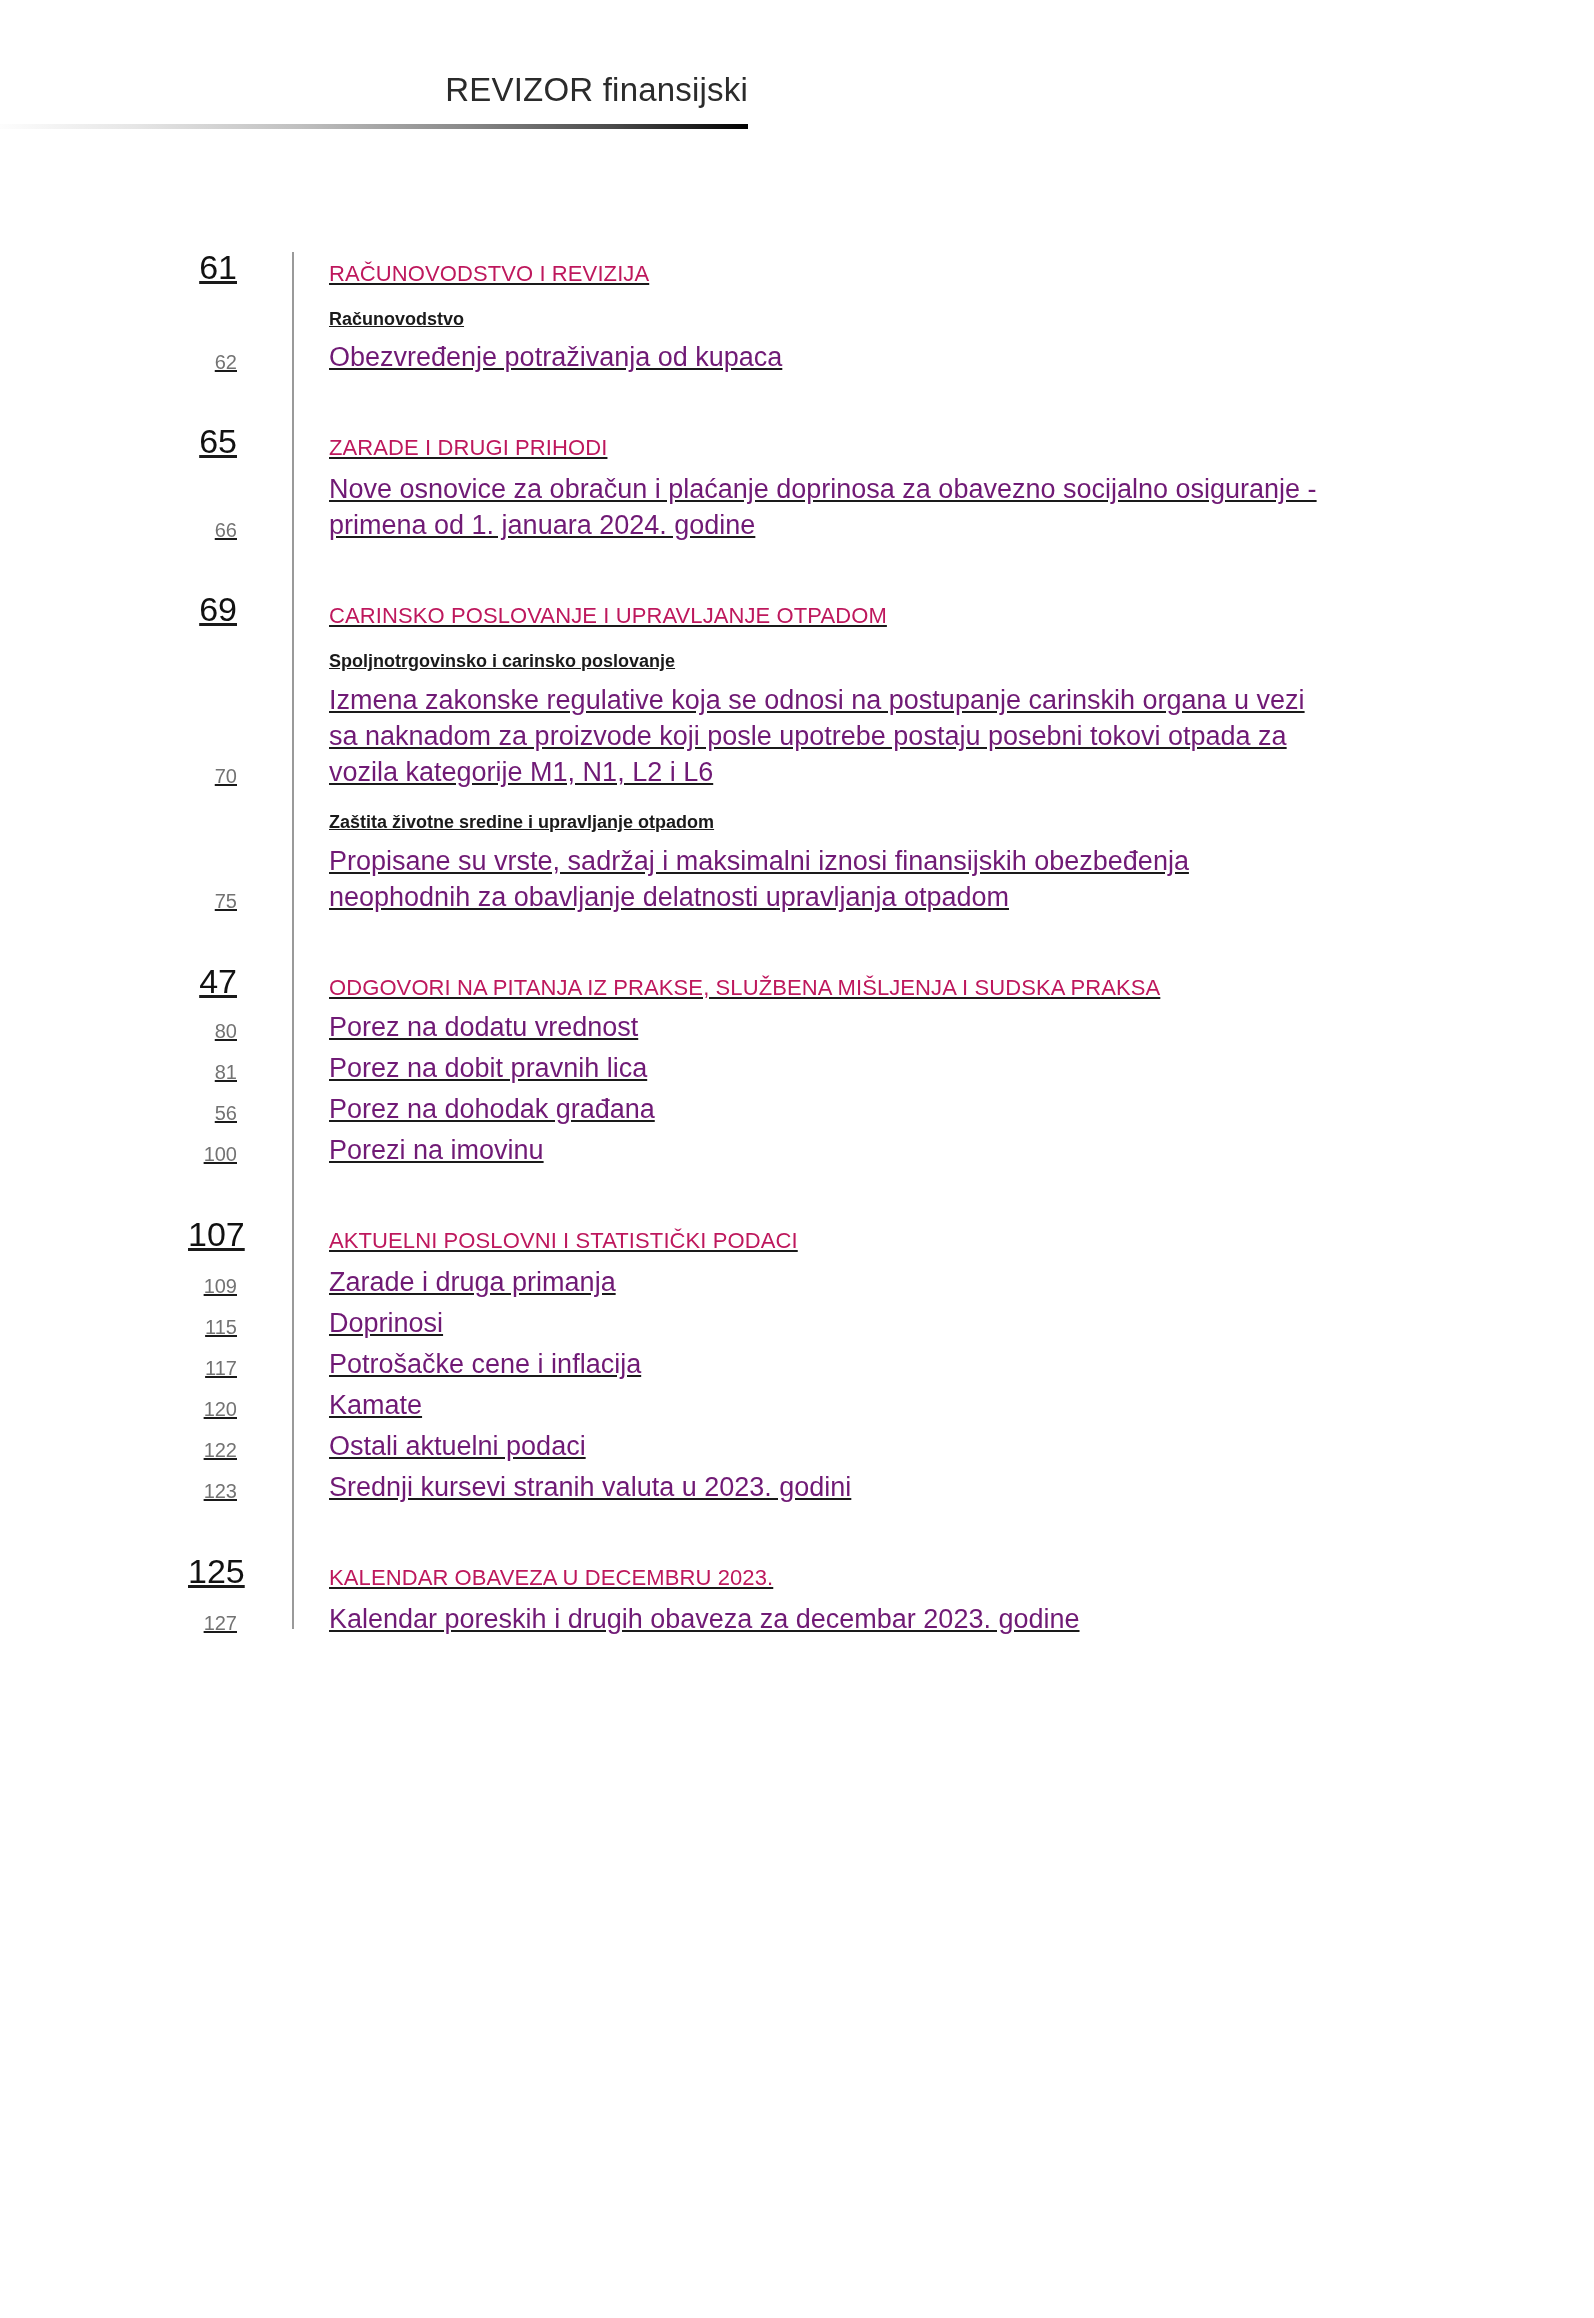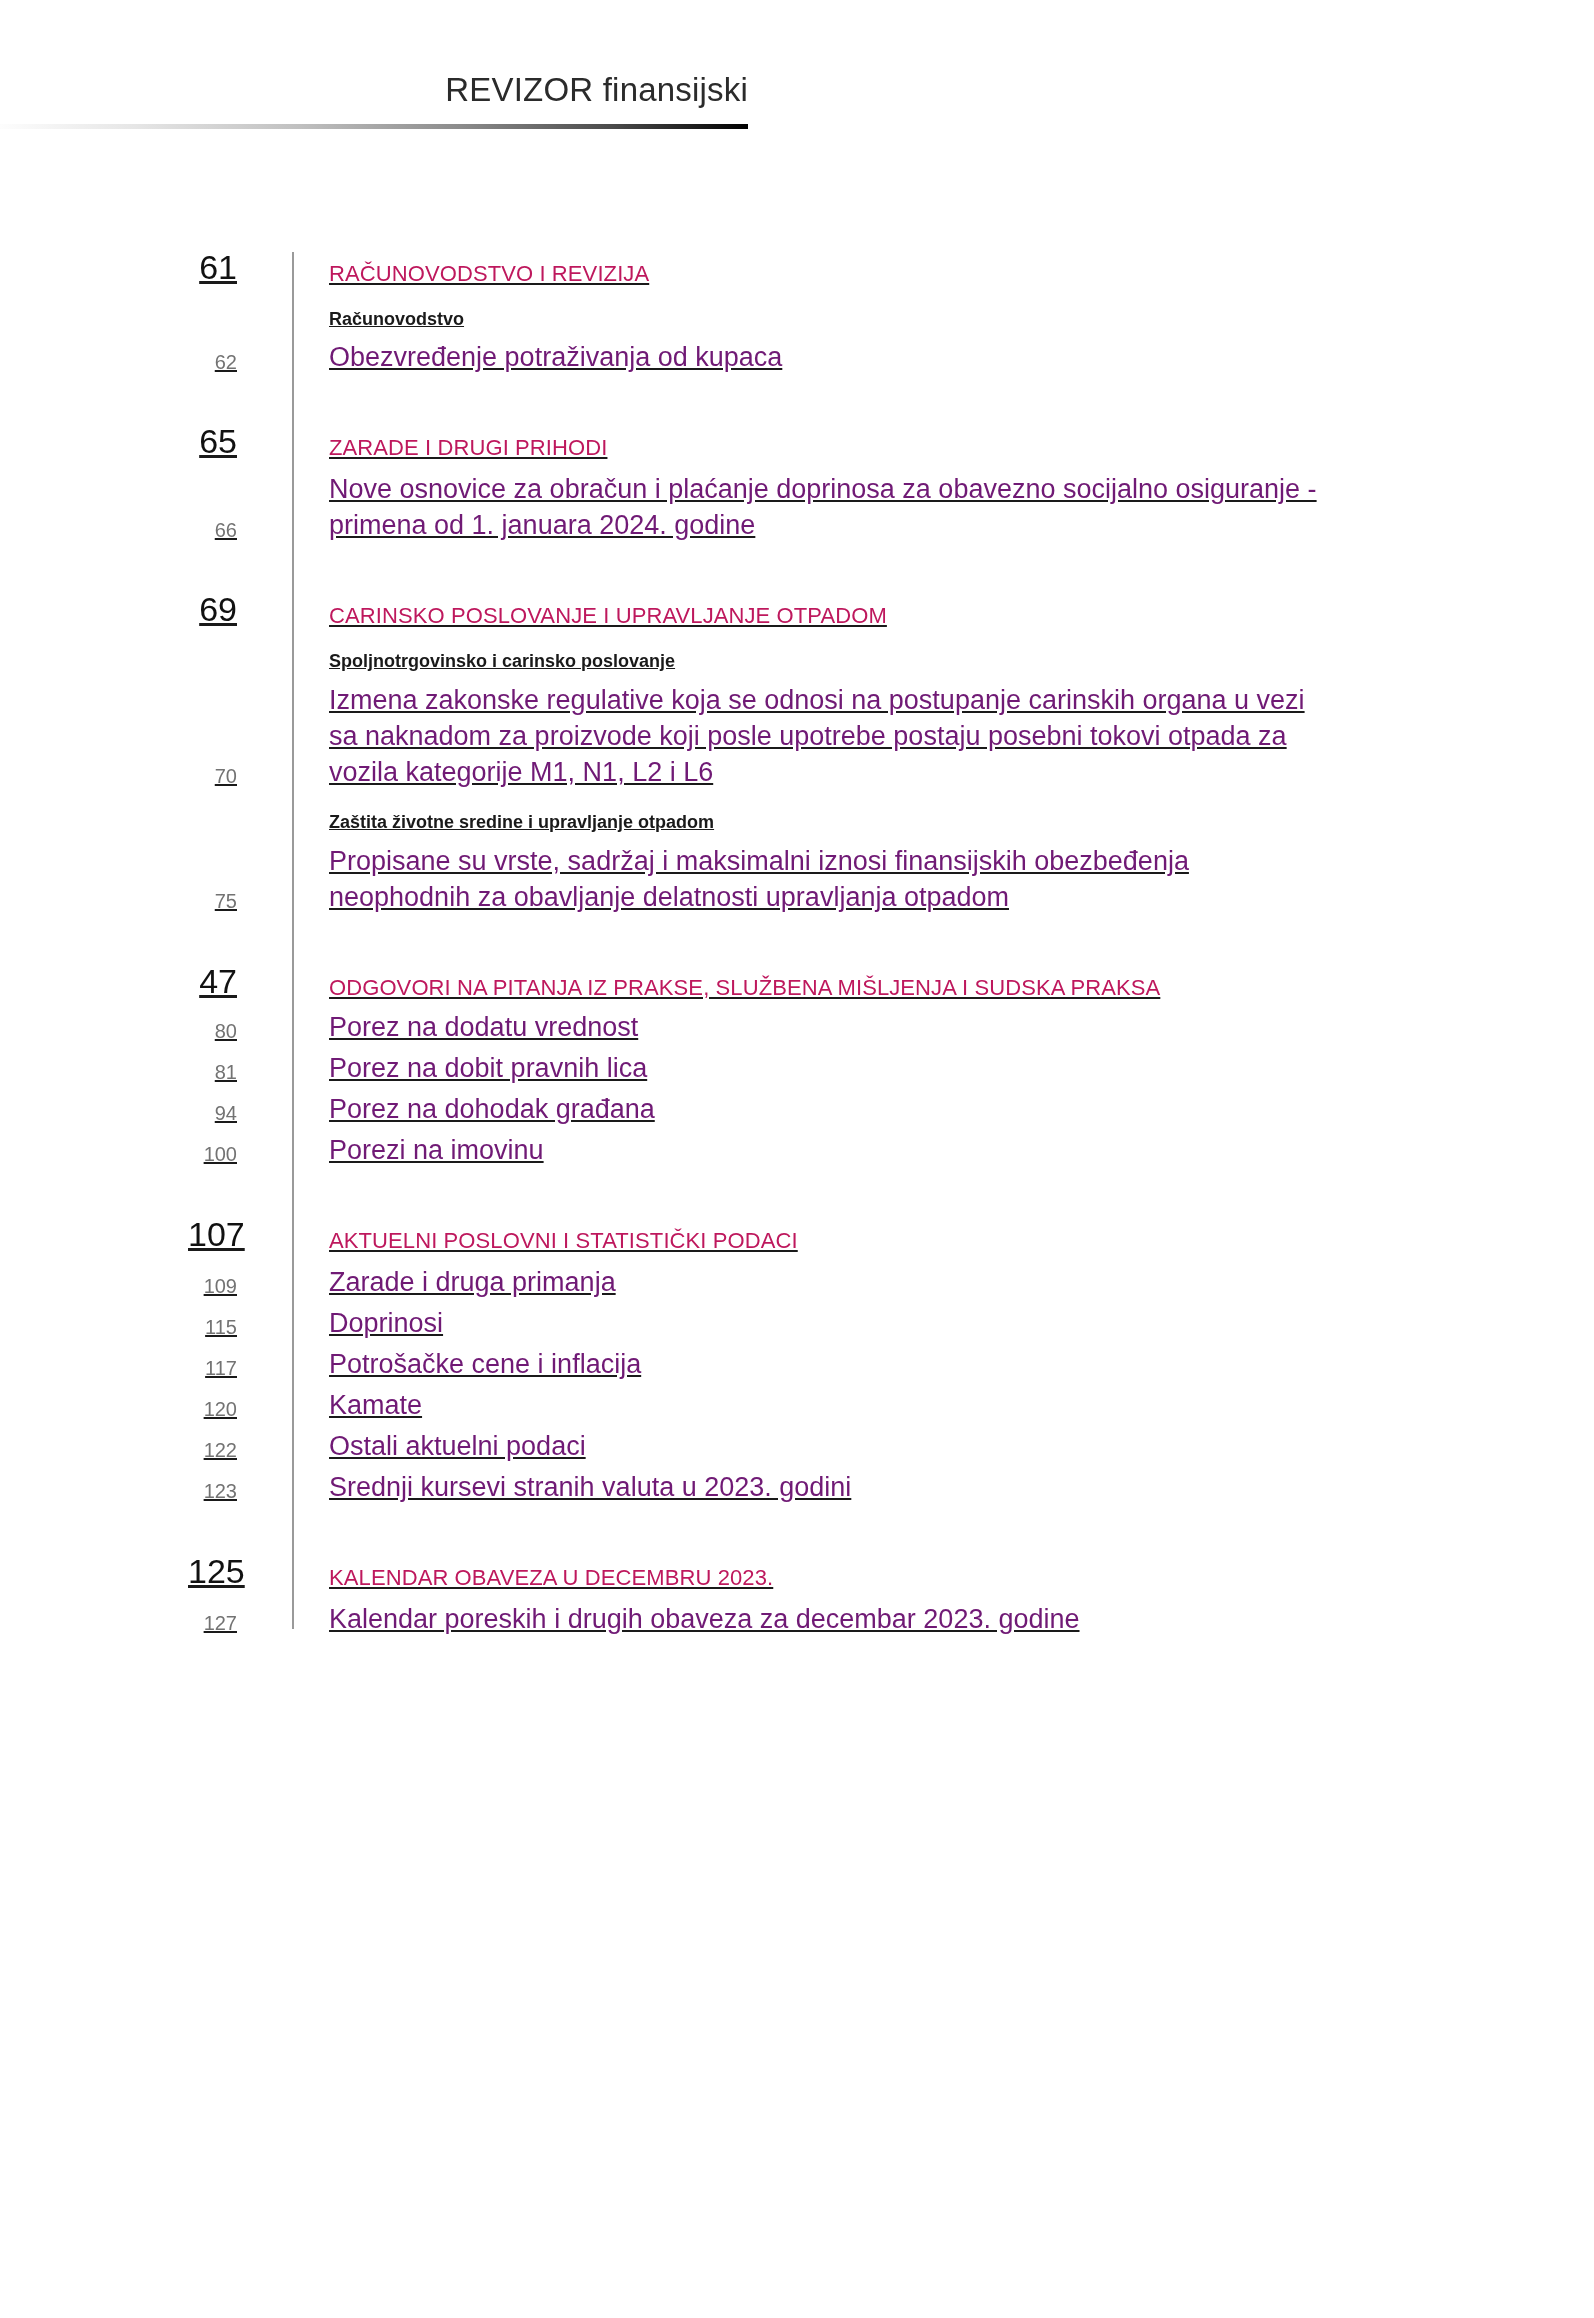--- a/index.html
+++ b/index.html
@@ -187,21 +187,21 @@
         </div>
         <div class="toc-row row-entry under-sub">
           <div class="toc-num">80</div>
           <div class="toc-text">Porez na dodatu vrednost</div>
         </div>
         <div class="toc-row row-entry tight">
           <div class="toc-num">81</div>
           <div class="toc-text">Porez na dobit pravnih lica</div>
         </div>
         <div class="toc-row row-entry tight">
-          <div class="toc-num">94</div>
+          <div class="toc-num">56</div>
           <div class="toc-text">Porez na dohodak građana</div>
         </div>
         <div class="toc-row row-entry tight">
           <div class="toc-num">100</div>
           <div class="toc-text">Porezi na imovinu</div>
         </div>
         <div class="toc-row row-section">
           <div class="toc-num">107</div>
           <div class="toc-text">AKTUELNI POSLOVNI I STATISTIČKI PODACI</div>
         </div>

